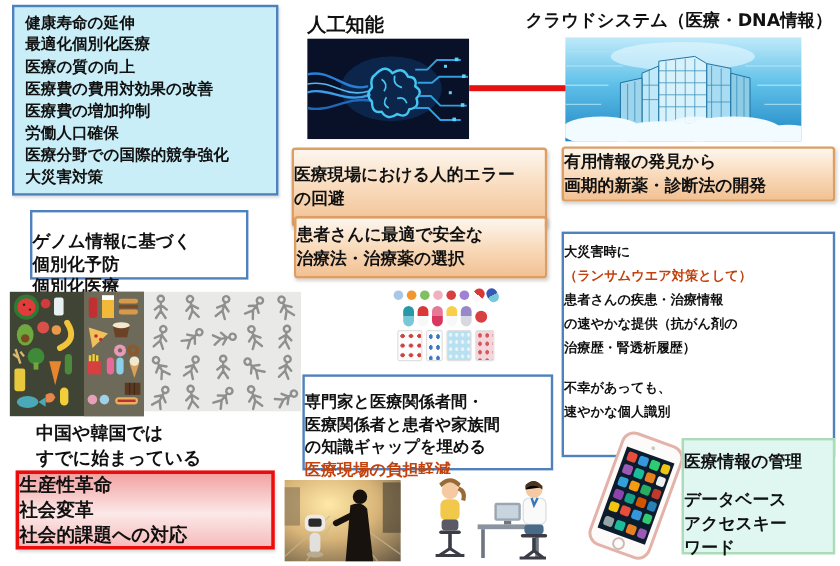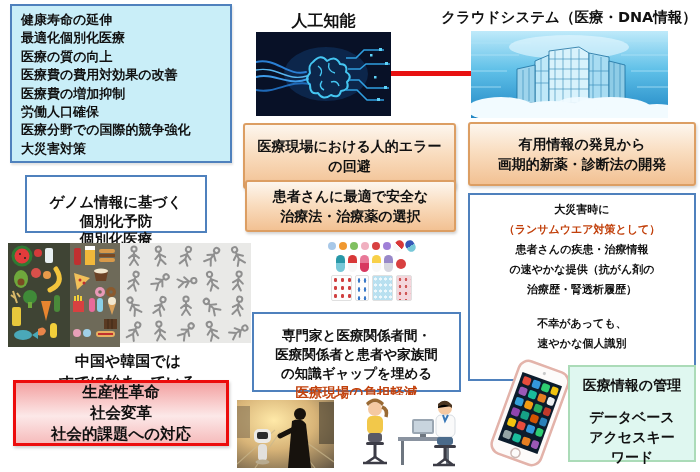--- a/index.html
+++ b/index.html
@@ -1,48 +1,48 @@
 <!DOCTYPE html>
 <html><head>
 <meta charset="utf-8">
 <style>
   *{margin:0;padding:0;box-sizing:border-box}
   body{font-family:"DejaVu Sans","Liberation Sans",sans-serif;background:#fff}
   #canvas{position:relative;width:700px;height:472px;background:#fff;overflow:hidden;color:#111;font-weight:600}
   .abs{position:absolute}
-  .ctr{text-align:center}
+  .ctr{text-align:left}
 
   
   .cyan-box{background:#c9eef8;border:2px solid #4f81bd;padding:5px 9px;font-size:13px;line-height:18.4px;box-shadow:1px 2px 2px rgba(0,0,0,.12)}
   .white-box{background:#fff;border:2px solid #4f81bd}
   .orange-box{background:linear-gradient(180deg,#fdf6ee 0%,#f9dcbe 48%,#f2c193 100%);border:2px solid #dc9e63;border-radius:3px;display:flex;flex-direction:column;justify-content:center;font-size:14px;line-height:20.5px;box-shadow:1px 2px 3px rgba(0,0,0,.18)}
   .red-box{background:linear-gradient(180deg,#f3a2a2 0%,#fce8e8 55%,#f6bcbc 100%);border:3px solid #ec0c0c;display:flex;flex-direction:column;justify-content:center;font-size:15.5px;line-height:21px;box-shadow:1px 2px 3px rgba(0,0,0,.2)}
   .mint-box{background:#dff7f0;border:2px solid #abdbb8;font-size:14px;line-height:20px;padding-top:8px}
   .red-text{color:#c2410c}
 
   
   #ai-title{left:256px;top:11px;width:135px;font-size:16px}
   #cloud-title{left:438px;top:8px;width:262px;font-size:14.5px}
 
   
   #benefits-box{left:10px;top:4px;width:222px;height:159px}
   #ai-image{left:256px;top:32px;width:135px;height:84px}
   #cloud-image{left:471px;top:31px;width:197px;height:87px}
   #red-connector{left:391px;top:71px;width:81px;height:5px;background:#e81111}
   #error-box{left:243px;top:123px;width:213px;height:66px}
-  #discovery-box{left:468px;top:122px;width:228px;height:64px}
+  #discovery-box{left:468px;top:122px;width:228px;height:46px}
   #genome-box{left:25px;top:175px;width:182px;height:58px;font-size:14.5px;line-height:18.5px;padding-top:16px}
   #treatment-box{left:245px;top:180px;width:211px;height:52px}
   #food-image{left:8px;top:243px;width:112px;height:104px}
   #exercise-image{left:120px;top:243px;width:131px;height:100px}
   #pills-image{left:318px;top:238px;width:106px;height:67px;background:#fff;display:flex;flex-direction:column;align-items:center;gap:3px;padding-top:2px}
   #disaster-box{left:468px;top:193px;width:228px;height:188px;font-size:11px;line-height:20px;padding-top:5px}
   #knowledge-box{left:252px;top:312px;width:209px;height:80px;font-size:13.5px;line-height:19px;padding-top:12px}
   #china-note{left:30px;top:351px;width:196px;font-size:15px;line-height:21px}
-  #productivity-box{left:13px;top:380px;width:216px;height:66px}
+  #productivity-box{left:13px;top:392px;width:216px;height:66px}
   #robot-photo{left:237px;top:400px;width:97px;height:68px}
   #doctor-illustration{left:348px;top:395px;width:118px;height:74px}
   #phone-image{left:502px;top:362px;width:56px;height:102px;transform:rotate(20deg)}
   #info-box{left:568px;top:365px;width:128px;height:97px}
   #info-box .gap{height:12px}
 
   
   .prow{display:flex;gap:3px;align-items:center}
   .dot{width:8px;height:8px;border-radius:50%}
   .cap{width:9px;height:17px;border-radius:5px}

